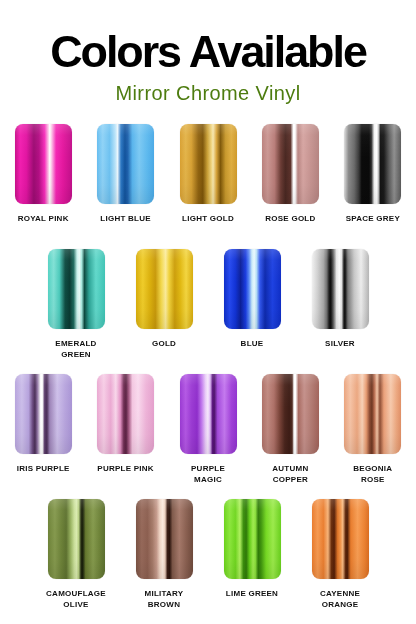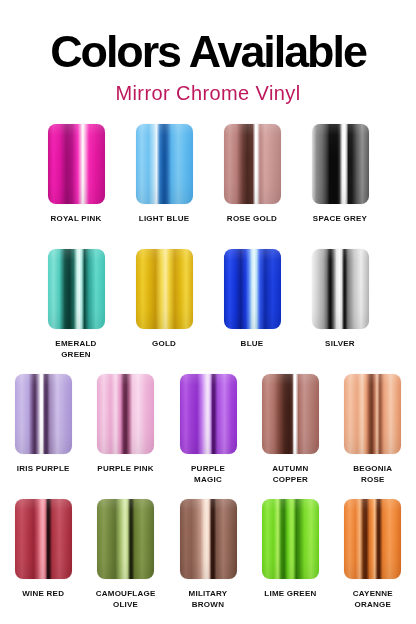--- a/index.html
+++ b/index.html
@@ -38,21 +38,21 @@
     color: #000000;
     margin: 0;
     transform: scaleX(1.02);
   }
   .subtitle {
     font-family: "Liberation Sans", sans-serif;
     font-weight: normal;
     font-size: 20px;
     line-height: 24px;
     letter-spacing: 0.4px;
-    color: #be185d;
+    color: #4d7c0f;
     margin: 7px 0 0 0;
   }
 
   
   .grid {
     margin-top: 19px;
     padding: 0 8px;
     display: flex;
     flex-direction: column;
     gap: 0px;
@@ -119,20 +119,26 @@
           </div>
           <div class="label">ROYAL PINK</div>
         </div>
         <div class="cell">
           <div class="swatch" style="background: linear-gradient(to right, rgb(102, 189, 240) 0%, rgb(142, 210, 246) 10%, rgb(110, 194, 241) 22%, rgb(185, 227, 249) 32%, rgb(234, 246, 253) 36%, rgb(44, 120, 196) 42%, rgb(18, 83, 156) 49%, rgb(31, 98, 173) 54%, rgb(87, 179, 236) 62%, rgb(124, 201, 243) 74%, rgb(93, 185, 238) 88%, rgb(74, 169, 230) 100%);">
             <div class="sheen"></div>
           </div>
           <div class="label">LIGHT BLUE</div>
         </div>
         <div class="cell">
+          <div class="swatch" style="background: linear-gradient(to right, rgb(216, 160, 50) 0%, rgb(227, 180, 74) 10%, rgb(215, 161, 52) 20%, rgb(145, 100, 17) 32%, rgb(125, 85, 9) 40%, rgb(202, 160, 54) 48%, rgb(239, 212, 127) 55%, rgb(246, 230, 173) 58%, rgb(215, 164, 59) 64%, rgb(126, 87, 8) 71%, rgb(200, 153, 45) 80%, rgb(223, 174, 65) 90%, rgb(207, 154, 44) 100%);">
+            <div class="sheen"></div>
+          </div>
+          <div class="label">LIGHT GOLD</div>
+        </div>
+        <div class="cell">
           <div class="swatch" style="background: linear-gradient(to right, rgb(187, 130, 126) 0%, rgb(203, 151, 147) 10%, rgb(184, 124, 120) 22%, rgb(107, 60, 53) 33%, rgb(74, 40, 34) 41%, rgb(92, 50, 43) 50%, rgb(255, 255, 255) 55%, rgb(255, 255, 255) 58%, rgb(185, 134, 131) 63%, rgb(214, 165, 162) 72%, rgb(200, 150, 147) 84%, rgb(181, 132, 129) 100%);">
             <div class="sheen"></div>
           </div>
           <div class="label">ROSE GOLD</div>
         </div>
         <div class="cell">
           <div class="swatch" style="background: linear-gradient(to right, rgb(222, 222, 222) 0%, rgb(140, 140, 140) 8%, rgb(107, 107, 107) 18%, rgb(58, 58, 58) 26%, rgb(11, 11, 11) 31%, rgb(10, 10, 10) 44%, rgb(43, 43, 43) 48%, rgb(242, 242, 242) 53%, rgb(255, 255, 255) 57%, rgb(216, 216, 216) 60%, rgb(20, 20, 20) 64%, rgb(26, 26, 26) 70%, rgb(92, 92, 92) 79%, rgb(143, 143, 143) 88%, rgb(90, 90, 90) 100%);">
             <div class="sheen"></div>
           </div>
           <div class="label">SPACE GREY</div>
@@ -195,26 +201,20 @@
         <div class="cell">
           <div class="swatch" style="background: linear-gradient(to right, rgb(234, 164, 126) 0%, rgb(245, 195, 166) 11%, rgb(235, 166, 127) 23%, rgb(247, 208, 182) 32%, rgb(231, 154, 112) 39%, rgb(139, 75, 51) 45%, rgb(110, 56, 34) 49%, rgb(180, 103, 74) 53%, rgb(243, 196, 165) 58%, rgb(142, 78, 53) 63%, rgb(234, 159, 120) 70%, rgb(246, 201, 172) 82%, rgb(236, 167, 127) 92%, rgb(224, 143, 102) 100%);">
             <div class="sheen"></div>
           </div>
           <div class="label">BEGONIA
 ROSE</div>
         </div>
       </div>
       <div class="row">
         <div class="cell">
-          <div class="swatch" style="background: linear-gradient(to right, rgb(176, 53, 70) 0%, rgb(195, 76, 92) 12%, rgb(174, 51, 68) 24%, rgb(154, 37, 54) 33%, rgb(200, 82, 100) 40%, rgb(240, 142, 156) 45%, rgb(247, 169, 181) 49%, rgb(232, 126, 142) 53%, rgb(42, 16, 20) 57%, rgb(32, 9, 13) 60%, rgb(169, 48, 64) 65%, rgb(196, 80, 96) 78%, rgb(176, 55, 71) 90%, rgb(156, 38, 54) 100%);">
-            <div class="sheen"></div>
-          </div>
-          <div class="label">WINE RED</div>
-        </div>
-        <div class="cell">
           <div class="swatch" style="background: linear-gradient(to right, rgb(110, 131, 57) 0%, rgb(133, 153, 78) 12%, rgb(108, 129, 56) 24%, rgb(94, 114, 48) 32%, rgb(155, 181, 99) 40%, rgb(202, 223, 154) 46%, rgb(217, 234, 174) 50%, rgb(181, 205, 128) 54%, rgb(34, 41, 15) 58%, rgb(26, 32, 11) 61%, rgb(102, 121, 47) 66%, rgb(133, 154, 77) 79%, rgb(109, 130, 56) 91%, rgb(92, 112, 48) 100%);">
             <div class="sheen"></div>
           </div>
           <div class="label">CAMOUFLAGE
 OLIVE</div>
         </div>
         <div class="cell">
           <div class="swatch" style="background: linear-gradient(to right, rgb(123, 83, 68) 0%, rgb(150, 105, 90) 10%, rgb(140, 95, 80) 20%, rgb(165, 122, 105) 29%, rgb(196, 153, 138) 36%, rgb(240, 214, 198) 42%, rgb(251, 234, 222) 47%, rgb(236, 207, 190) 51%, rgb(58, 29, 20) 55%, rgb(44, 20, 13) 59%, rgb(125, 87, 72) 64%, rgb(165, 121, 106) 76%, rgb(138, 96, 81) 88%, rgb(111, 74, 60) 100%);">
             <div class="sheen"></div>
           </div>

